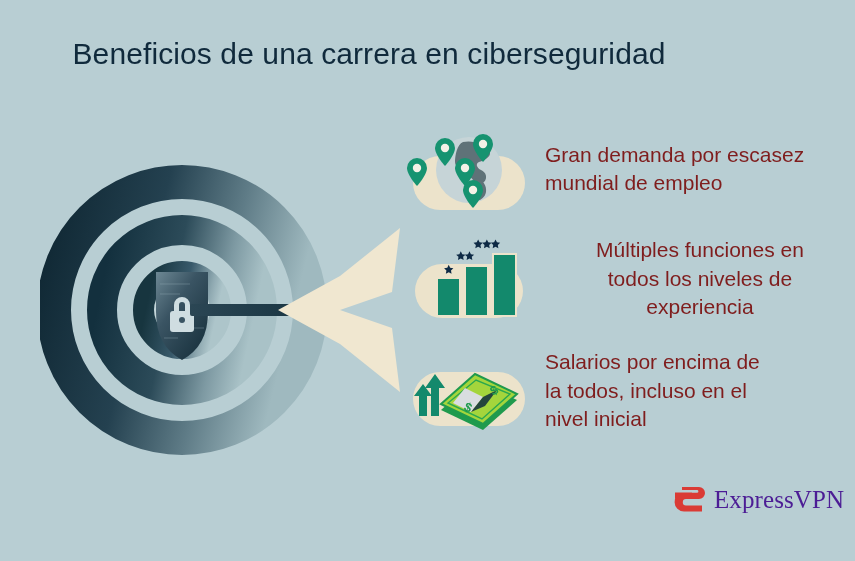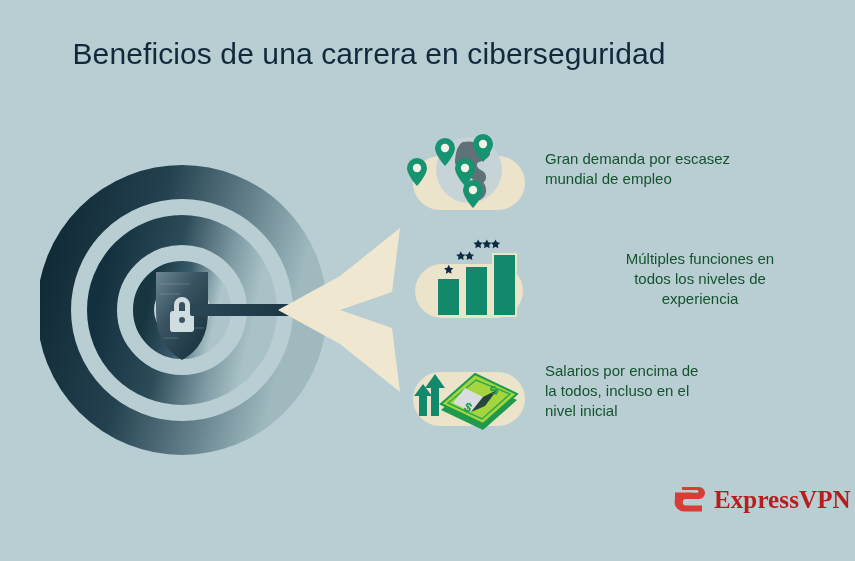--- a/index.html
+++ b/index.html
@@ -66,45 +66,45 @@
   .benefit-icon-wrap svg {
     display: block;
     position: absolute;
     left: 0;
     top: 0;
   }
 
   .benefit-text {
     flex: 1 1 auto;
     margin-left: 12px;
-    font-size: 15px;
+    font-size: 21px;
     line-height: 1.35;
-    color: #14532d;
+    color: #7f1d1d;
     font-weight: 400;
     white-space: pre-line;
   }
 
   
   #brand-logo {
     position: absolute;
     left: 672px;
     top: 484px;
     display: flex;
     align-items: center;
     gap: 8px;
   }
   #brand-logo-mark {
     flex: 0 0 auto;
     display: block;
   }
   #brand-logo-text {
     font-family: "Liberation Serif", serif;
     font-size: 25px;
-    font-weight: 700;
-    color: #b91c1c;
+    font-weight: 400;
+    color: #4c1d95;
     letter-spacing: 0.1px;
     line-height: 1;
   }
 </style>
 </head>
 <body>
 
 <div id="infographic">
 
   <div id="page-title">Beneficios de una carrera en ciberseguridad</div>

